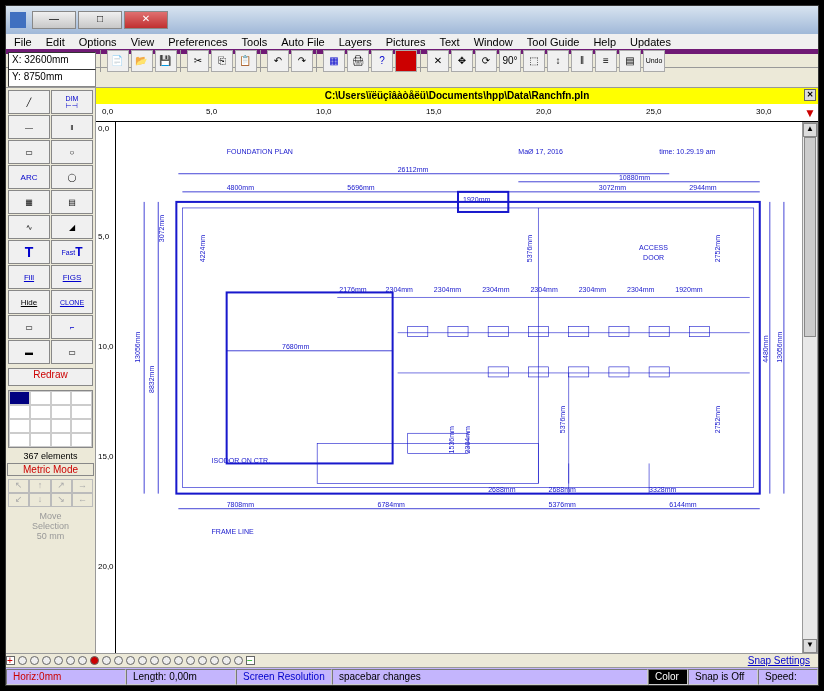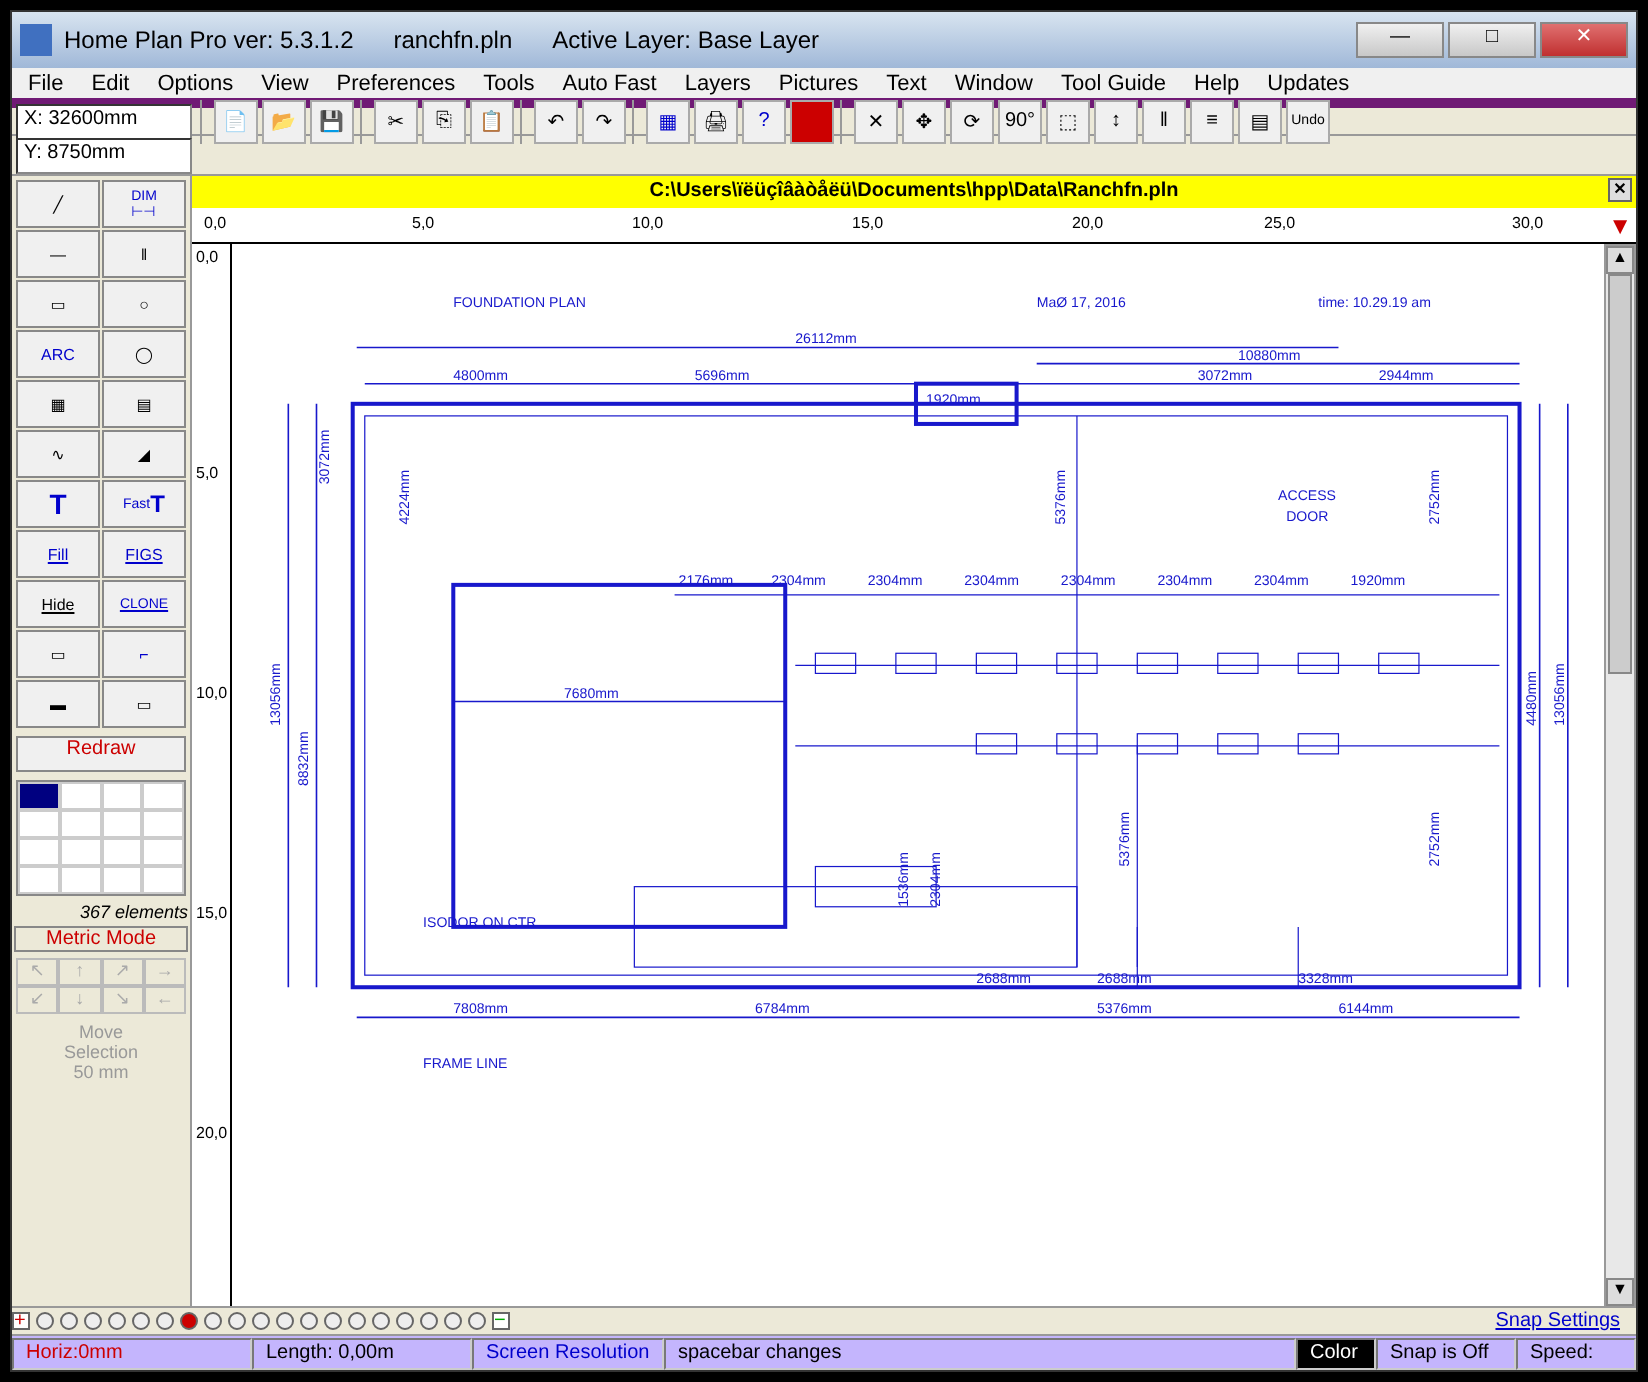--- a/index.html
+++ b/index.html
@@ -18,21 +18,21 @@
 .tb-btn { width: 22px; height: 22px; border: 1px solid #aaa; background: #f0f0f0; margin: 0 1px; display: inline-flex; align-items: center; justify-content: center; font-size: 10px; }
 .tb-sep { width: 4px; height: 22px; border-left: 1px solid #999; margin: 0 2px; }
 .main-area { display: flex; height: 584px; }
 .left-panel { width: 90px; background: #ece9d8; border-right: 1px solid #999; display: flex; flex-direction: column; }
 .tool-grid { display: grid; grid-template-columns: 1fr 1fr; gap: 1px; padding: 2px; }
 .tool-cell { height: 24px; border: 1px solid #888; background: #f0f0f0; display: flex; align-items: center; justify-content: center; font-size: 8px; }
 .redraw-btn { height: 18px; border: 1px solid #888; background: #f0f0f0; color: #c00; text-align: center; font-size: 10px; margin: 2px; }
 .color-grid { display: grid; grid-template-columns: repeat(4,1fr); gap: 0; margin: 2px; border: 1px solid #888; }
 .color-cell { height: 14px; border: 1px solid #ccc; background: #fff; }
 .color-cell.sel { background: #000080; }
-.info-text { font-size: 9px; text-align: right; padding: 1px; font-style: italic; }
+.info-text { font-size: 9px; text-align: center; padding: 1px; }
 .metric-mode { color: #c00; font-size: 10px; text-align: center; border: 1px solid #888; margin: 1px; }
 .arrow-pad { display: grid; grid-template-columns: repeat(4,1fr); margin: 2px; }
 .arrow-cell { height: 14px; border: 1px solid #bbb; text-align: center; font-size: 9px; color: #aaa; }
 .move-sel { text-align: center; font-size: 9px; color: #999; padding: 2px; }
 .canvas-area { flex: 1; position: relative; background: #fff; overflow: hidden; }
 .yellow-bar { height: 16px; background: #ffff00; text-align: center; font-size: 10px; font-weight: bold; line-height: 16px; position: relative; }
 .yellow-bar .xbtn { position: absolute; right: 2px; top: 1px; width: 12px; height: 12px; border: 1px solid #666; background: #ddd; font-size: 8px; line-height: 10px; }
 .ruler-h { height: 18px; background: #fff; border-bottom: 1px solid #000; position: relative; font-size: 8px; }
 .ruler-h span { position: absolute; top: 3px; }
 .ruler-v { width: 20px; background: #fff; border-right: 1px solid #000; position: absolute; left: 0; top: 34px; bottom: 18px; }
@@ -62,40 +62,35 @@
 .dim-line { stroke: #1818cc; stroke-width: 0.8; }
 .wall { stroke: #1818cc; stroke-width: 2; fill: none; }
 .thin { stroke: #1818cc; stroke-width: 0.6; fill: none; }
 </style>
 </head>
 <body>
 
 <div class="window">
   <div class="titlebar">
     <div class="titlebar-icon"></div>
-    <div class="titlebar-text">
-      <span>Home Plan Pro ver: 5.3.1.2</span>
-      <span>ranchfn.pln</span>
-      <span><span>Active Layer:</span> <span>Base Layer</span></span>
-    </div>
     <div class="win-buttons">
       <div class="win-btn">—</div>
       <div class="win-btn">□</div>
       <div class="win-btn close">✕</div>
     </div>
   </div>
 
   <div class="menubar">
     <span>File</span>
     <span>Edit</span>
     <span>Options</span>
     <span>View</span>
     <span>Preferences</span>
     <span>Tools</span>
-    <span>Auto Fast</span>
+    <span>Auto File</span>
     <span>Layers</span>
     <span>Pictures</span>
     <span>Text</span>
     <span>Window</span>
     <span>Tool Guide</span>
     <span>Help</span>
     <span>Updates</span>
   </div>
 
   <div class="toolbar-row">
@@ -200,21 +195,21 @@
       <div class="yellow-bar">
         <span>C:\Users\ïëüçîâàòåëü\Documents\hpp\Data\Ranchfn.pln</span>
         <div class="xbtn">✕</div>
       </div>
       <div class="ruler-h">
         <span style="left:6px">0,0</span>
         <span style="left:110px">5,0</span>
         <span style="left:220px">10,0</span>
         <span style="left:330px">15,0</span>
         <span style="left:440px">20,0</span>
-        <span style="left:536px">25,0</span>
+        <span style="left:550px">25,0</span>
         <span style="left:660px">30,0</span>
       </div>
       <div class="red-arrow-t">▼</div>
       <div class="ruler-v">
         <span style="top:2px">0,0</span>
         <span style="top:110px">5,0</span>
         <span style="top:220px">10,0</span>
         <span style="top:330px">15,0</span>
         <span style="top:440px">20,0</span>
       </div>

